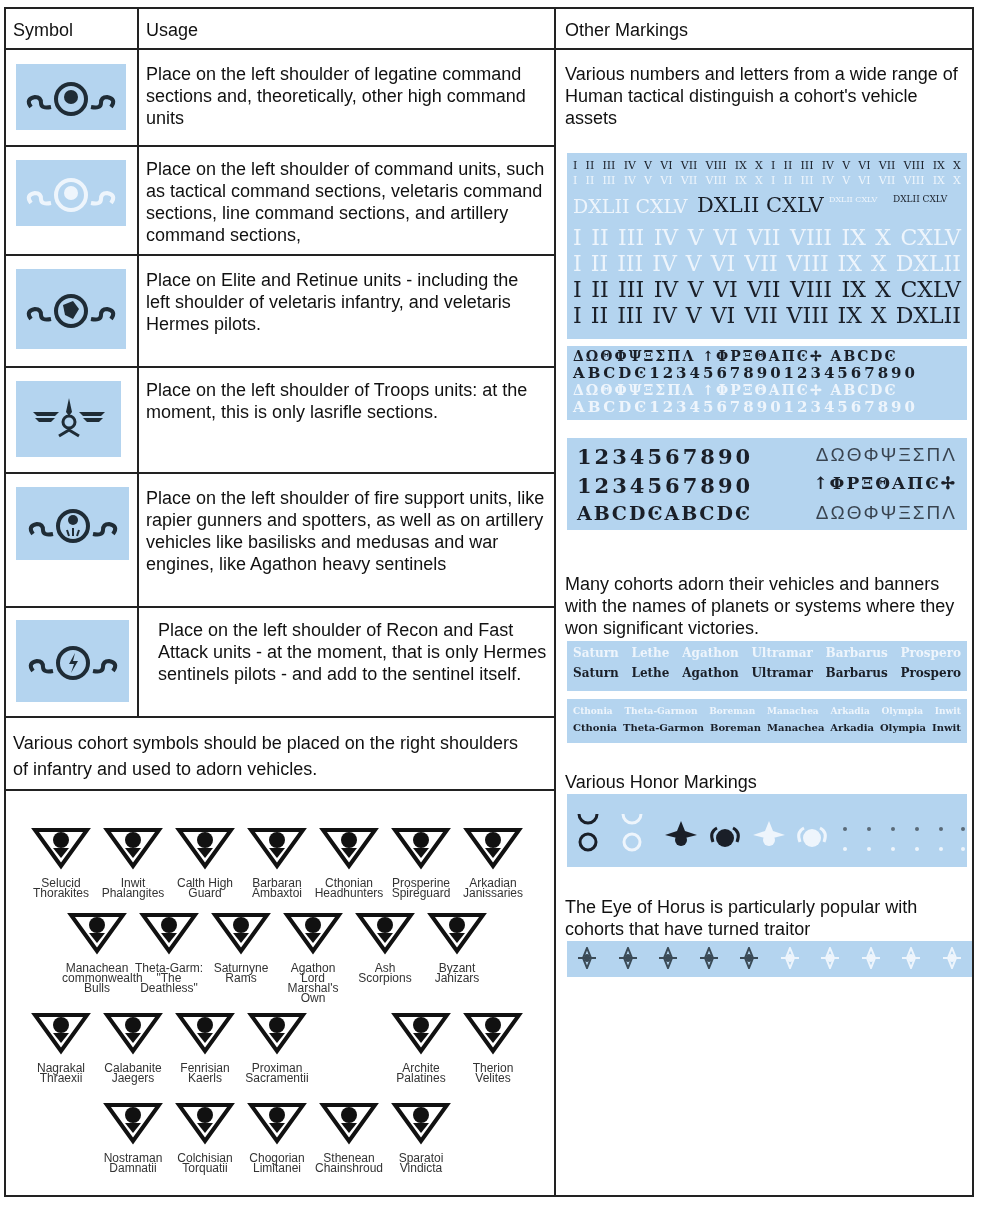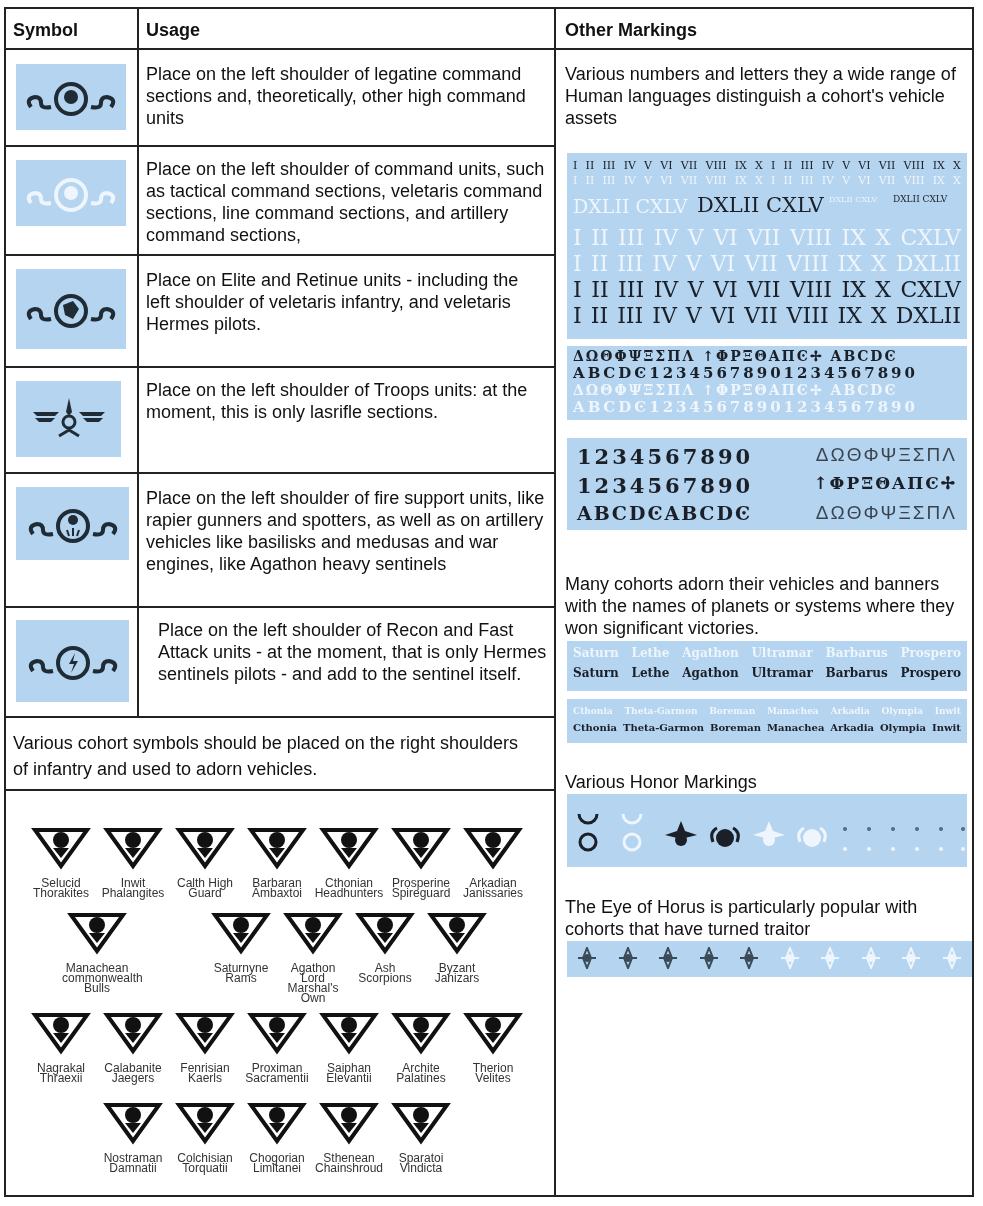--- a/index.html
+++ b/index.html
@@ -1,20 +1,20 @@
 <!DOCTYPE html>
 <html><head>
 <meta charset="utf-8">
 <style>
   html, body { margin:0; padding:0; background:#ffffff; }
   body { width:983px; height:1206px; position:relative; font-family:"Liberation Sans", sans-serif; color:#111; overflow:hidden; }
   .tbl { position:absolute; left:4px; top:7px; width:970px; height:1190px; border:2px solid #222; box-sizing:border-box; }
   .vline { position:absolute; background:#222; width:2px; }
   .hline { position:absolute; background:#222; height:2px; }
-  .hdr { position:absolute; font-weight:bold; font-size:18px; }
+  .hdr { position:absolute; font-weight:normal; font-size:18px; }
   .cell-text { position:absolute; font-size:18px; line-height:22px; }
   .thumb { position:absolute; background:#b4d4ef; display:flex; align-items:center; justify-content:center; }
   .thumb svg { display:block; }
   .cohort-grid { position:absolute; left:6px; top:810px; width:540px; height:370px; }
   .cohort { position:absolute; width:70px; text-align:center; }
   .cohort .lbl { font-size:12px; line-height:10px; color:#333; margin-top:4px; font-family:"Liberation Sans", sans-serif; }
   .decal { position:absolute; background:#b4d4ef; overflow:hidden; }
   .decal-row { white-space:nowrap; font-family:"DejaVu Serif", serif; display:flex; justify-content:space-between; padding:0 6px; box-sizing:border-box; width:100%; }
   .dark { color:#1a1f28; }
   .light { color:#eef5fc; }
@@ -138,20 +138,25 @@
     <div class="cohort" style="left: 452px; top: 10px;"><svg width="60" height="50" viewBox="0 0 60 50">
         <path d="M4 10 H56 L30 46 Z" fill="none" stroke="#111" stroke-width="4"></path>
         <circle cx="30" cy="20" r="8" fill="#111"></circle>
         <path d="M22 28 l8 10 l8 -10" fill="#111"></path>
       </svg><div class="lbl">Arkadian<br>Janissaries</div></div>
     <div class="cohort" style="left: 56px; top: 95px;"><svg width="60" height="50" viewBox="0 0 60 50">
         <path d="M4 10 H56 L30 46 Z" fill="none" stroke="#111" stroke-width="4"></path>
         <circle cx="30" cy="20" r="8" fill="#111"></circle>
         <path d="M22 28 l8 10 l8 -10" fill="#111"></path>
       </svg><div class="lbl">Manachean<br>commonwealth<br>Bulls</div></div>
+    <div class="cohort" style="left: 128px; top: 95px;"><svg width="60" height="50" viewBox="0 0 60 50">
+        <path d="M4 10 H56 L30 46 Z" fill="none" stroke="#111" stroke-width="4"></path>
+        <circle cx="30" cy="20" r="8" fill="#111"></circle>
+        <path d="M22 28 l8 10 l8 -10" fill="#111"></path>
+      </svg><div class="lbl">Theta-Garm:<br>"The Deathless"</div></div>
     <div class="cohort" style="left: 200px; top: 95px;"><svg width="60" height="50" viewBox="0 0 60 50">
         <path d="M4 10 H56 L30 46 Z" fill="none" stroke="#111" stroke-width="4"></path>
         <circle cx="30" cy="20" r="8" fill="#111"></circle>
         <path d="M22 28 l8 10 l8 -10" fill="#111"></path>
       </svg><div class="lbl">Saturnyne<br>Rams</div></div>
     <div class="cohort" style="left: 272px; top: 95px;"><svg width="60" height="50" viewBox="0 0 60 50">
         <path d="M4 10 H56 L30 46 Z" fill="none" stroke="#111" stroke-width="4"></path>
         <circle cx="30" cy="20" r="8" fill="#111"></circle>
         <path d="M22 28 l8 10 l8 -10" fill="#111"></path>
       </svg><div class="lbl">Agathon<br>Lord Marshal's<br>Own</div></div>
@@ -178,25 +183,20 @@
     <div class="cohort" style="left: 164px; top: 195px;"><svg width="60" height="50" viewBox="0 0 60 50">
         <path d="M4 10 H56 L30 46 Z" fill="none" stroke="#111" stroke-width="4"></path>
         <circle cx="30" cy="20" r="8" fill="#111"></circle>
         <path d="M22 28 l8 10 l8 -10" fill="#111"></path>
       </svg><div class="lbl">Fenrisian<br>Kaerls</div></div>
     <div class="cohort" style="left: 236px; top: 195px;"><svg width="60" height="50" viewBox="0 0 60 50">
         <path d="M4 10 H56 L30 46 Z" fill="none" stroke="#111" stroke-width="4"></path>
         <circle cx="30" cy="20" r="8" fill="#111"></circle>
         <path d="M22 28 l8 10 l8 -10" fill="#111"></path>
       </svg><div class="lbl">Proximan<br>Sacramentii</div></div>
-    <div class="cohort" style="left: 308px; top: 195px;"><svg width="60" height="50" viewBox="0 0 60 50">
-        <path d="M4 10 H56 L30 46 Z" fill="none" stroke="#111" stroke-width="4"></path>
-        <circle cx="30" cy="20" r="8" fill="#111"></circle>
-        <path d="M22 28 l8 10 l8 -10" fill="#111"></path>
-      </svg><div class="lbl">Saiphan<br>Elevantii</div></div>
     <div class="cohort" style="left: 380px; top: 195px;"><svg width="60" height="50" viewBox="0 0 60 50">
         <path d="M4 10 H56 L30 46 Z" fill="none" stroke="#111" stroke-width="4"></path>
         <circle cx="30" cy="20" r="8" fill="#111"></circle>
         <path d="M22 28 l8 10 l8 -10" fill="#111"></path>
       </svg><div class="lbl">Archite<br>Palatines</div></div>
     <div class="cohort" style="left: 452px; top: 195px;"><svg width="60" height="50" viewBox="0 0 60 50">
         <path d="M4 10 H56 L30 46 Z" fill="none" stroke="#111" stroke-width="4"></path>
         <circle cx="30" cy="20" r="8" fill="#111"></circle>
         <path d="M22 28 l8 10 l8 -10" fill="#111"></path>
       </svg><div class="lbl">Therion<br>Velites</div></div>
@@ -220,21 +220,21 @@
         <circle cx="30" cy="20" r="8" fill="#111"></circle>
         <path d="M22 28 l8 10 l8 -10" fill="#111"></path>
       </svg><div class="lbl">Sthenean<br>Chainshroud</div></div>
     <div class="cohort" style="left: 380px; top: 285px;"><svg width="60" height="50" viewBox="0 0 60 50">
         <path d="M4 10 H56 L30 46 Z" fill="none" stroke="#111" stroke-width="4"></path>
         <circle cx="30" cy="20" r="8" fill="#111"></circle>
         <path d="M22 28 l8 10 l8 -10" fill="#111"></path>
       </svg><div class="lbl">Sparatoi<br>Vindicta</div></div>
   </div>
 
-<div class="cell-text" style="left:565px; top:63px; width:395px;">Various numbers and letters they a wide range of Human languages distinguish a cohort's vehicle assets</div>
+<div class="cell-text" style="left:565px; top:63px; width:395px;">Various numbers and letters from a wide range of Human tactical distinguish a cohort's vehicle assets</div>
 
 <div class="decal" style="left:567px; top:153px; width:400px; height:186px;">
   <div class="decal-row dark" id="romSmallDark" style="font-size:11px; margin-top:6px;">
       <span>I</span>
       <span>II</span>
       <span>III</span>
       <span>IV</span>
       <span>V</span>
       <span>VI</span>
       <span>VII</span>

